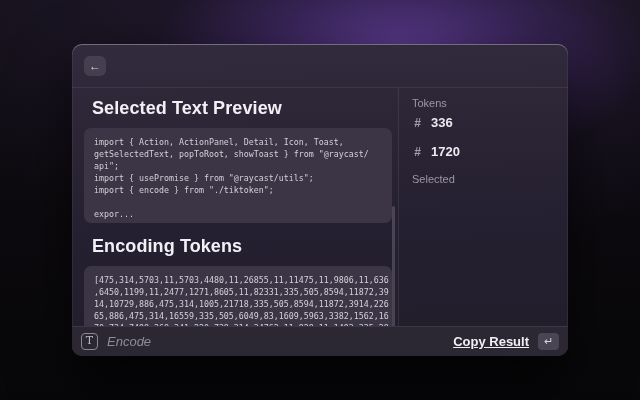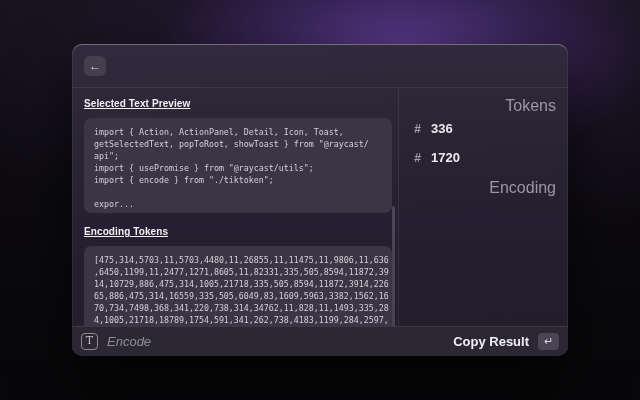--- a/index.html
+++ b/index.html
@@ -38,41 +38,41 @@
     cursor: default;
   }
   .body { flex: 1 1 auto; display: flex; min-height: 0; position: relative; }
   .main {
     width: 327px; flex: 0 0 327px;
     padding: 6px 6px 0 12px;
     border-right: 1px solid rgba(255,255,255,0.08);
     overflow: hidden; position: relative;
   }
   .section-heading {
-    color: #f2f0f5; font-size: 10px; font-weight: 700;
-    letter-spacing: 0.1px; margin: 4px 0 9px; text-decoration: underline;
+    color: #f2f0f5; font-size: 18px; font-weight: 700;
+    letter-spacing: 0.1px; margin: 4px 8px 9px;
   }
   .code-block {
     background: #3b3545;
     border-radius: 7px;
     padding: 8px 10px;
     font-family: "DejaVu Sans Mono", monospace;
     font-size: 8.3px; line-height: 12px;
     color: #d4d1da;
     white-space: pre;
     overflow: hidden;
   }
   .code-block.tall { height: 95px; margin-bottom: 13px; }
   .code-block.result { height: 160px; border-bottom-left-radius: 0; border-bottom-right-radius: 0; }
   .scrollbar-thumb {
     position: absolute; right: 3px; top: 118px; width: 3px; height: 122px;
     border-radius: 2px; background: rgba(255,255,255,0.17);
   }
   .sidebar { flex: 1 1 auto; padding: 9px 12px 0 13px; }
-  .meta-label { color: #9c97a6; font-size: 16px; margin-bottom: 6px; text-align: right; }
+  .meta-label { color: #9c97a6; font-size: 11px; margin-bottom: 6px; }
   .meta-value {
     display: flex; align-items: center; gap: 8px;
     color: #eceaf0; font-size: 13px; font-weight: 600;
     margin-bottom: 14px;
   }
   .hash-glyph { color: #a39eae; font-size: 12px; font-weight: 700; width: 11px; text-align: center; }
   .lock-glyph { width: 12px; height: 14px; display: inline-block; }
   .action-bar {
     height: 30px; flex: 0 0 30px;
     display: flex; align-items: center;
@@ -82,21 +82,21 @@
   }
   .cmd-icon {
     width: 17px; height: 17px; border-radius: 4px;
     border: 1.5px solid #8d8798;
     color: #bcb7c4; font-family: "DejaVu Serif", serif;
     font-size: 11px; line-height: 14px; text-align: center;
     margin-right: 9px;
   }
   .cmd-label { color: #8f8b9a; font-size: 13px; flex: 1 1 auto; font-style: italic; }
   .primary-action { display: flex; align-items: center; gap: 9px; cursor: default; }
-  .primary-action-label { color: #f1eff4; font-size: 13px; font-weight: 600; }
+  .primary-action-label { color: #f1eff4; font-size: 13px; font-weight: 600; text-decoration: underline; }
   .key-cap {
     width: 21px; height: 17px; border-radius: 4px;
     background: #4a4555;
     color: #d6d3dc; font-size: 11px; line-height: 17px; text-align: center;
   }
 </style>
 </head>
 <body>
 
 <div class="page">
@@ -136,21 +136,21 @@
         <div class="meta-value">
           <span class="hash-glyph">#</span>
           <span>336</span>
         </div>
 
         <div class="meta-value">
           <span class="hash-glyph">#</span>
           <span>1720</span>
         </div>
 
-        <div class="meta-label">Encoding</div>
+        <div class="meta-label">Selected</div>
       </div>
     </div>
 
     <div class="action-bar">
       <div class="cmd-icon">T</div>
       <div class="cmd-label">Encode</div>
       <div class="primary-action">
         <span class="primary-action-label">Copy Result</span>
         <span class="key-cap">↵</span>
       </div>

